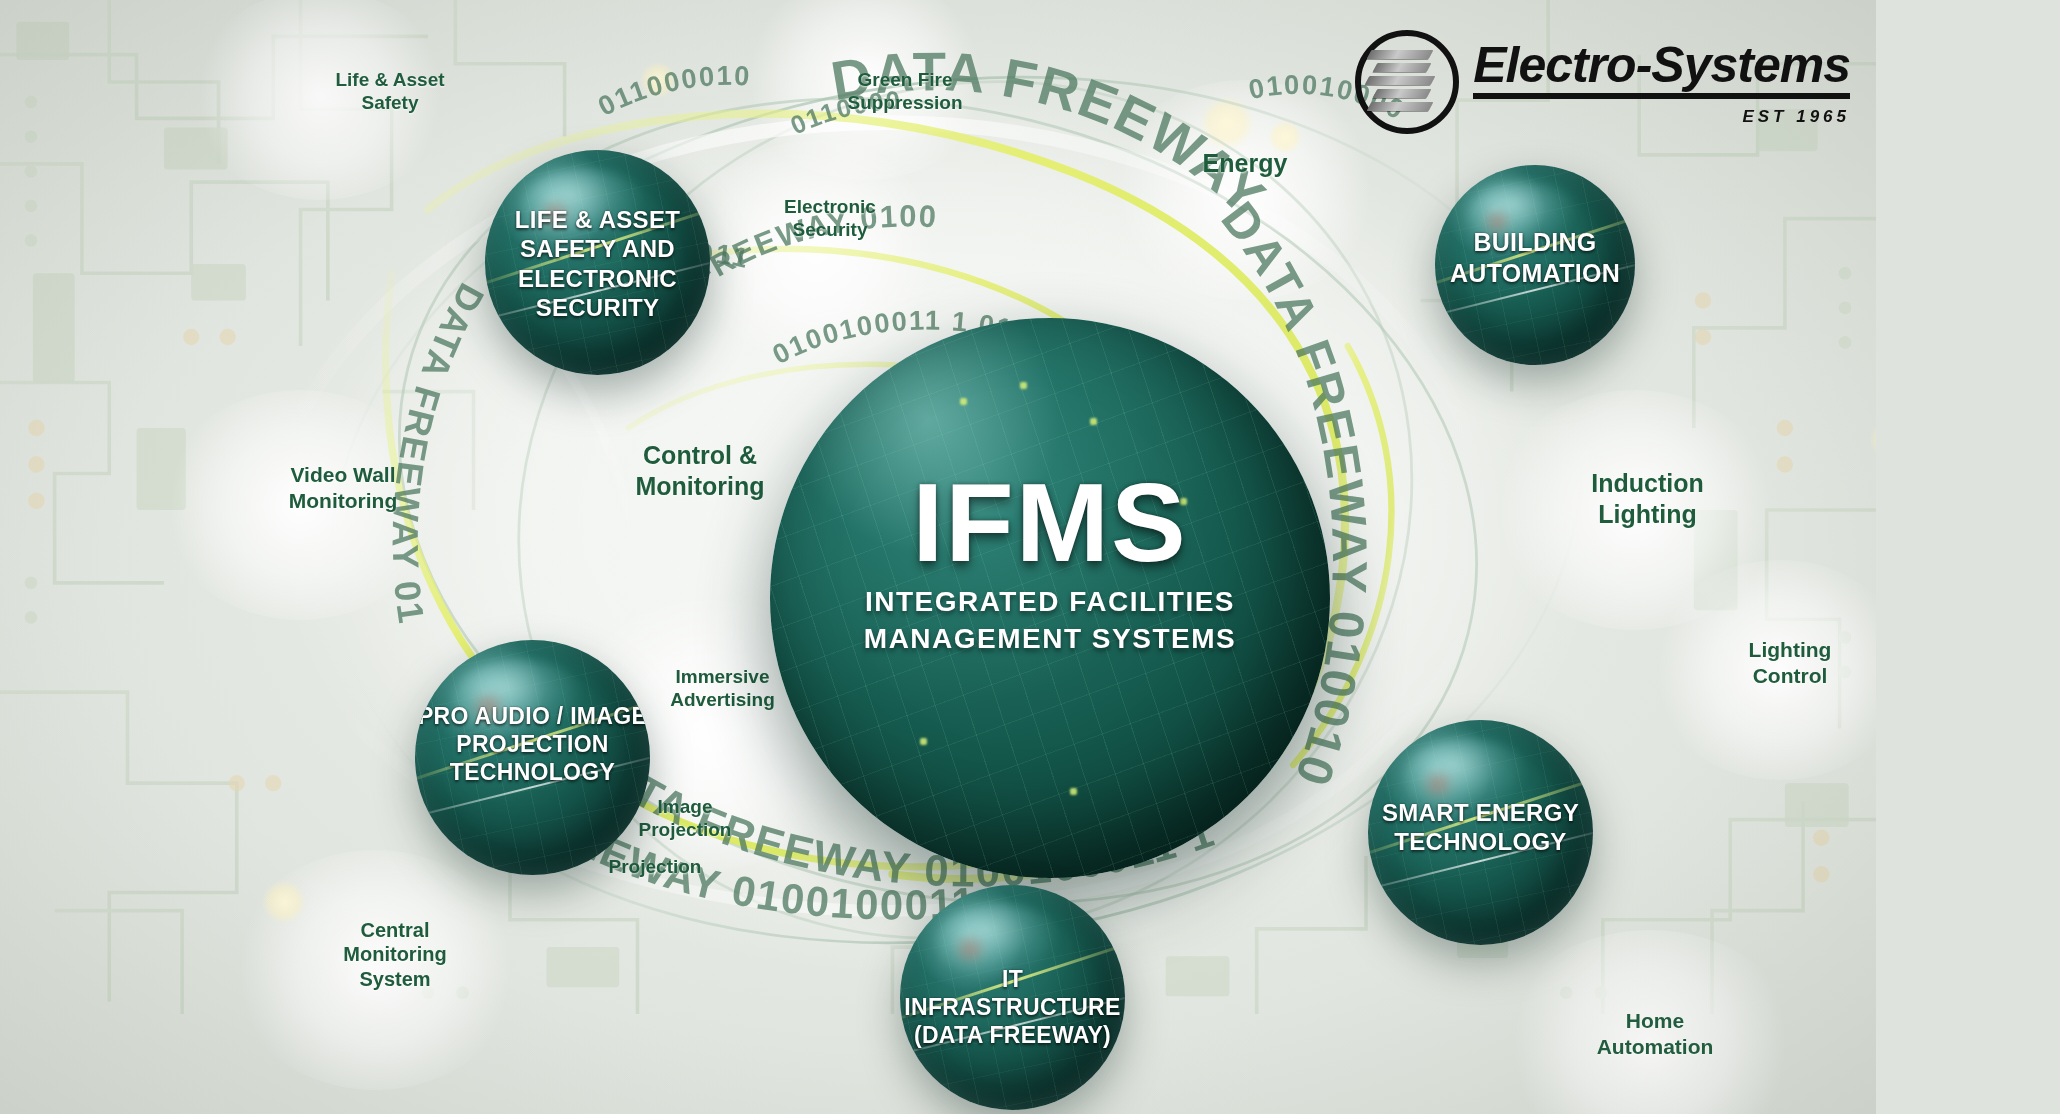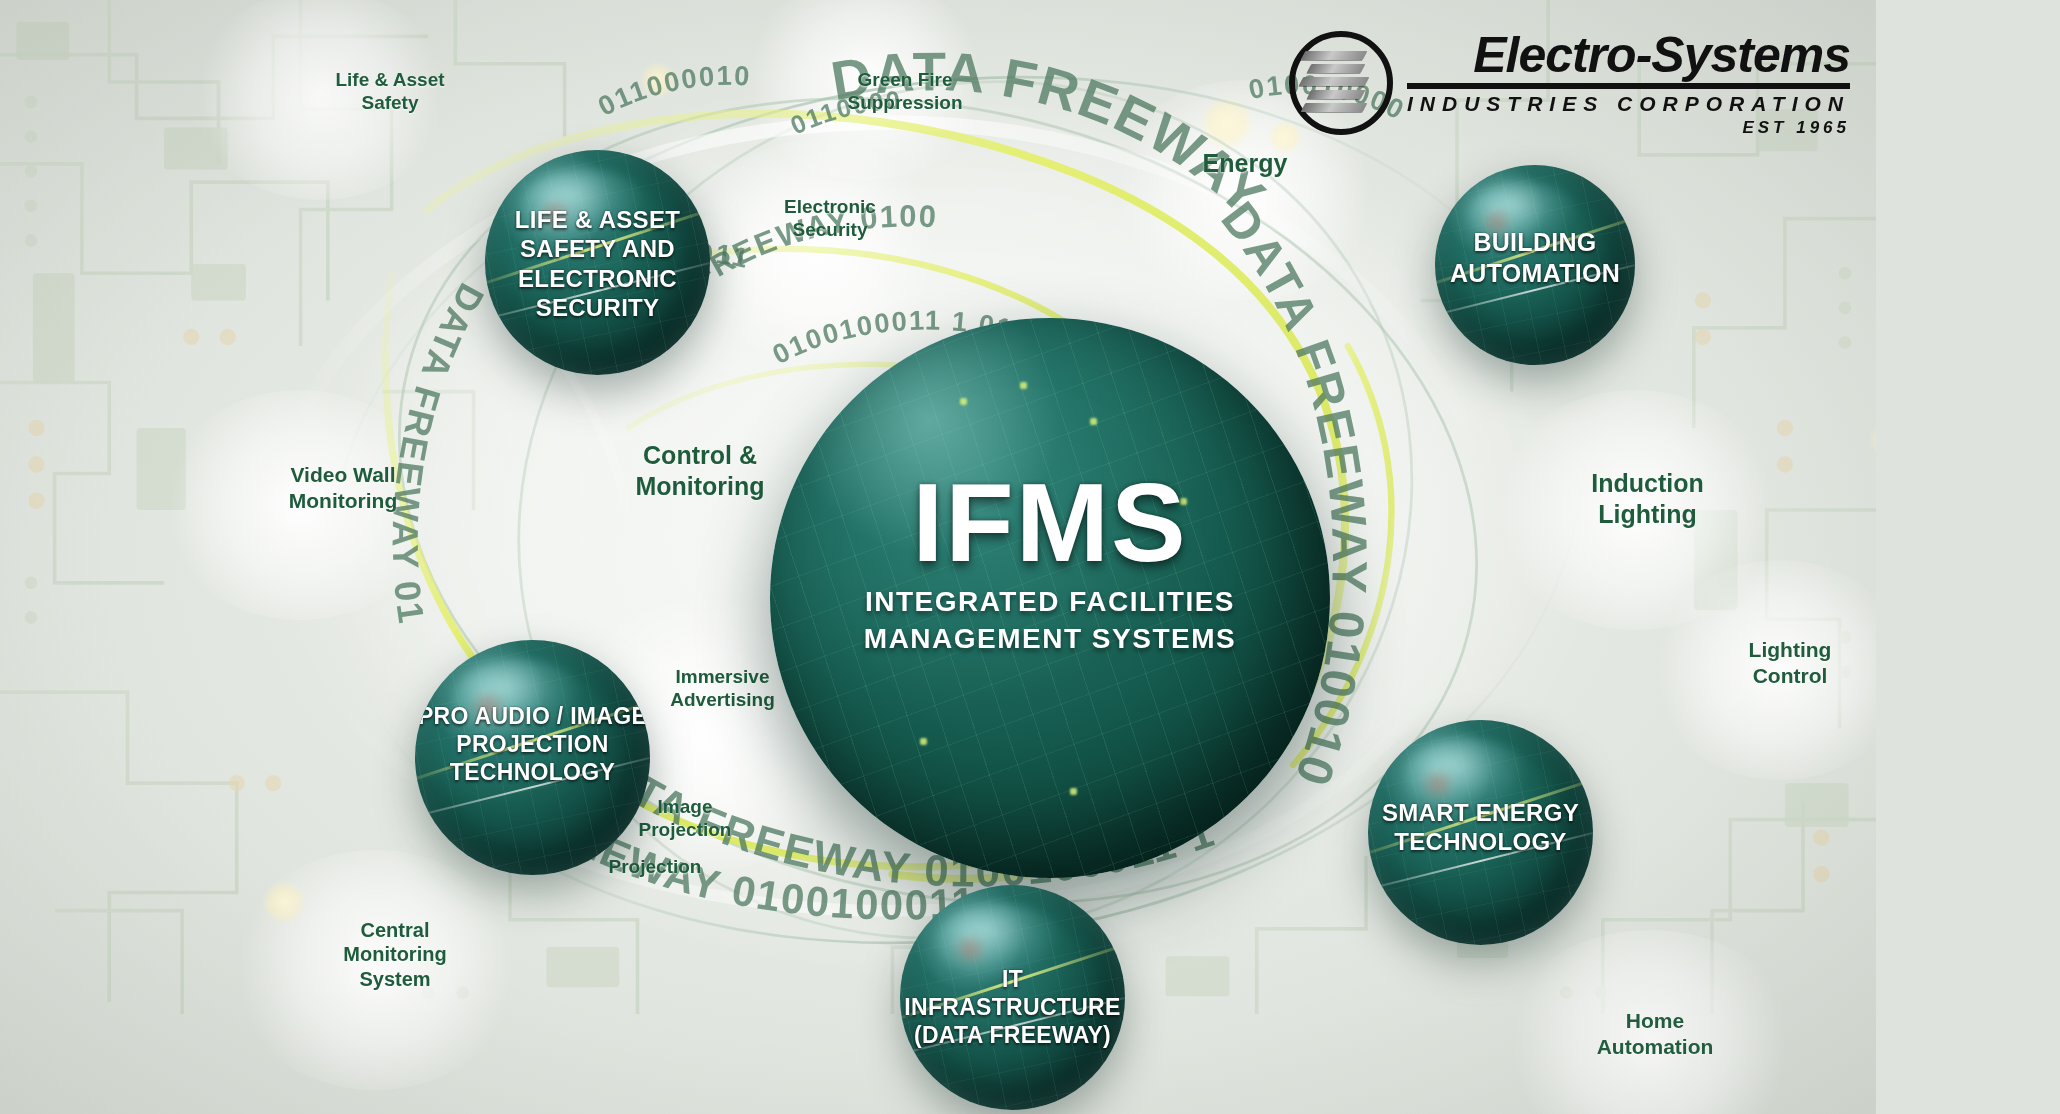--- a/index.html
+++ b/index.html
@@ -486,18 +486,17 @@
     <div id="logo-mark">
       <div class="bar" style="left:8px;top:14px;width:62px;transform:skewX(-28deg);"></div>
       <div class="bar" style="left:14px;top:27px;width:54px;transform:skewX(-28deg);"></div>
       <div class="bar" style="left:6px;top:40px;width:66px;transform:skewX(-28deg);"></div>
       <div class="bar" style="left:14px;top:53px;width:54px;transform:skewX(-28deg);"></div>
       <div class="bar" style="left:8px;top:66px;width:62px;transform:skewX(-28deg);"></div>
     </div>
     <div id="logo-text">
       <div id="logo-name">Electro-Systems</div>
       <div id="logo-rule"></div>
-      <div id="logo-sub">INDUSTRIES CORPORATION</div>
       <div id="logo-est">EST 1965</div>
     </div>
   </div>
 
 </div>
 
 </body></html>

